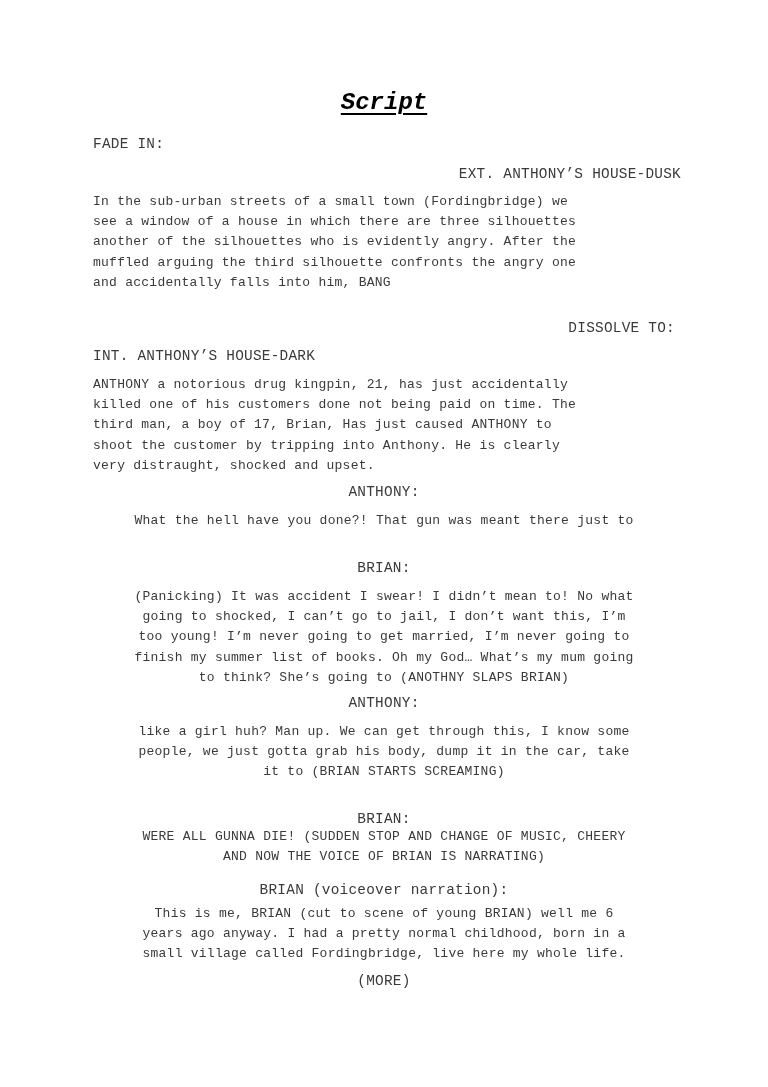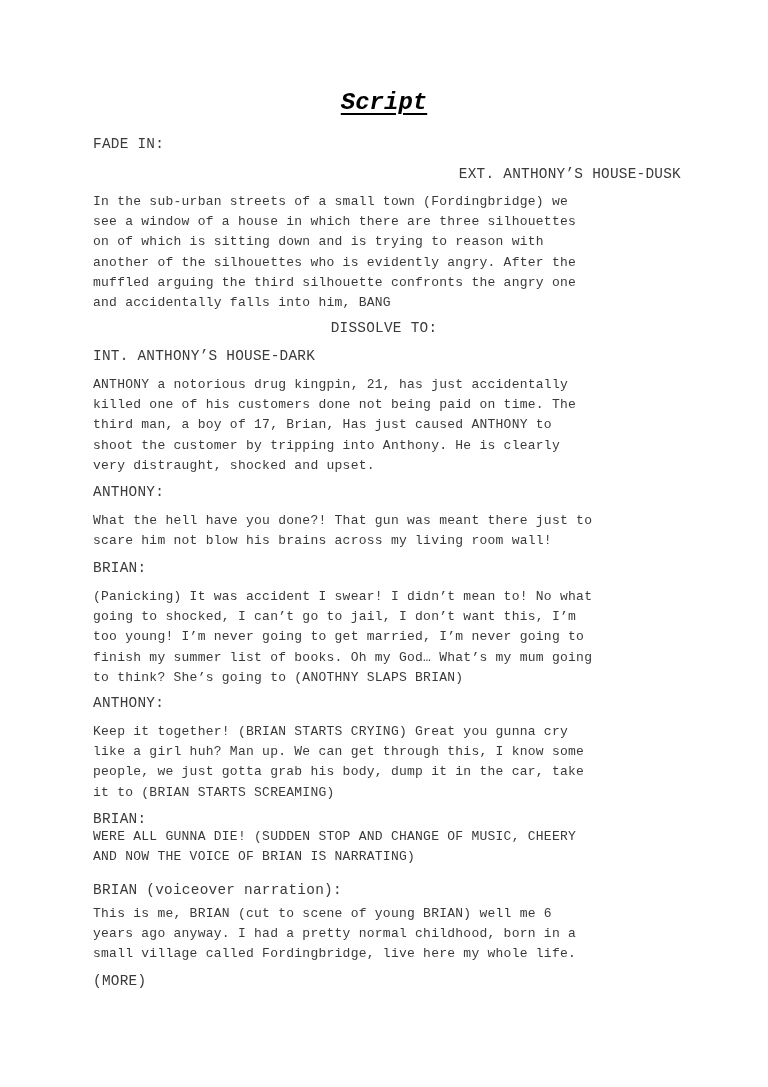--- a/index.html
+++ b/index.html
@@ -43,22 +43,22 @@
     .line {
       position: absolute;
       left: 0;
       width: 582px;
       font-size: 14.4px;
       line-height: 20px;
       letter-spacing: 0.25px;
       white-space: pre;
     }
     .left { text-align: left; }
-    .center { }
-    .right { text-align: center; }
+    .center { text-align: center; }
+    .right { text-align: right; }
     .indent1 { padding-left: 6px; text-align: right; }
     .block {
       position: absolute;
       left: 0;
       width: 582px;
       font-size: 13px;
       line-height: 20.2px;
       letter-spacing: 0.25px;
     }
     .block .row {
@@ -72,56 +72,53 @@
 
   <div class="title"><span>Script</span></div>
 
   <div class="line left" style="top:134px;font-family:Liberation Mono, monospace;">FADE IN:</div>
 
   <div class="line left indent1" style="top:164px;">EXT. ANTHONY’S HOUSE-DUSK</div>
 
   <div class="block" style="top:192px;">
     <div class="row">In the sub-urban streets of a small town (Fordingbridge) we</div>
     <div class="row">see a window of a house in which there are three silhouettes</div>
-    <div class="row">on of which is sitting down and is trying to reason with</div>
     <div class="row">another of the silhouettes who is evidently angry. After the</div>
     <div class="row">muffled arguing the third silhouette confronts the angry one</div>
     <div class="row">and accidentally falls into him, BANG</div>
   </div>
 
   <div class="line right" style="top:318px;">DISSOLVE TO:</div>
 
   <div class="line left" style="top:346px;">INT. ANTHONY’S HOUSE-DARK</div>
 
   <div class="block" style="top:375px;">
     <div class="row">ANTHONY a notorious drug kingpin, 21, has just accidentally</div>
     <div class="row">killed one of his customers done not being paid on time. The</div>
     <div class="row">third man, a boy of 17, Brian, Has just caused ANTHONY to</div>
     <div class="row">shoot the customer by tripping into Anthony. He is clearly</div>
     <div class="row">very distraught, shocked and upset.</div>
   </div>
 
   <div class="line center" style="top:482px;">ANTHONY:</div>
   <div class="block center" style="top:511px;">
     <div class="row">What the hell have you done?! That gun was meant there just to</div>
-    <div class="row">scare him not blow his brains across my living room wall!</div>
   </div>
 
   <div class="line center" style="top:558px;">BRIAN:</div>
   <div class="block center" style="top:587px;">
     <div class="row">(Panicking) It was accident I swear! I didn’t mean to! No what</div>
     <div class="row">going to shocked, I can’t go to jail, I don’t want this, I’m</div>
     <div class="row">too young! I’m never going to get married, I’m never going to</div>
     <div class="row">finish my summer list of books. Oh my God… What’s my mum going</div>
     <div class="row">to think? She’s going to (ANOTHNY SLAPS BRIAN)</div>
   </div>
 
   <div class="line center" style="top:693px;">ANTHONY:</div>
   <div class="block center" style="top:722px;">
-    <div class="row">Keep it together! (BRIAN STARTS CRYING) Great you gunna cry</div>
     <div class="row">like a girl huh? Man up. We can get through this, I know some</div>
     <div class="row">people, we just gotta grab his body, dump it in the car, take</div>
     <div class="row">it to (BRIAN STARTS SCREAMING)</div>
   </div>
 
   <div class="line center" style="top:809px;">BRIAN:</div>
   <div class="block center" style="top:827px;">
     <div class="row">WERE ALL GUNNA DIE! (SUDDEN STOP AND CHANGE OF MUSIC, CHEERY</div>
     <div class="row">AND NOW THE VOICE OF BRIAN IS NARRATING)</div>
   </div>

